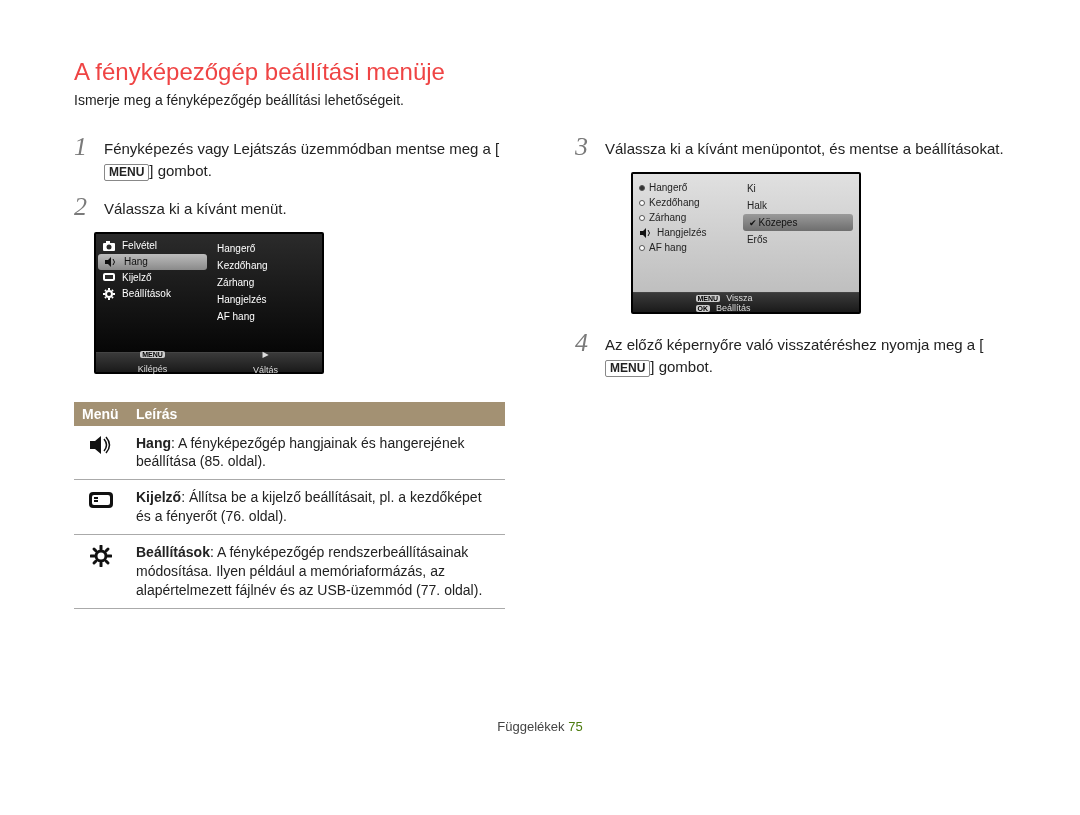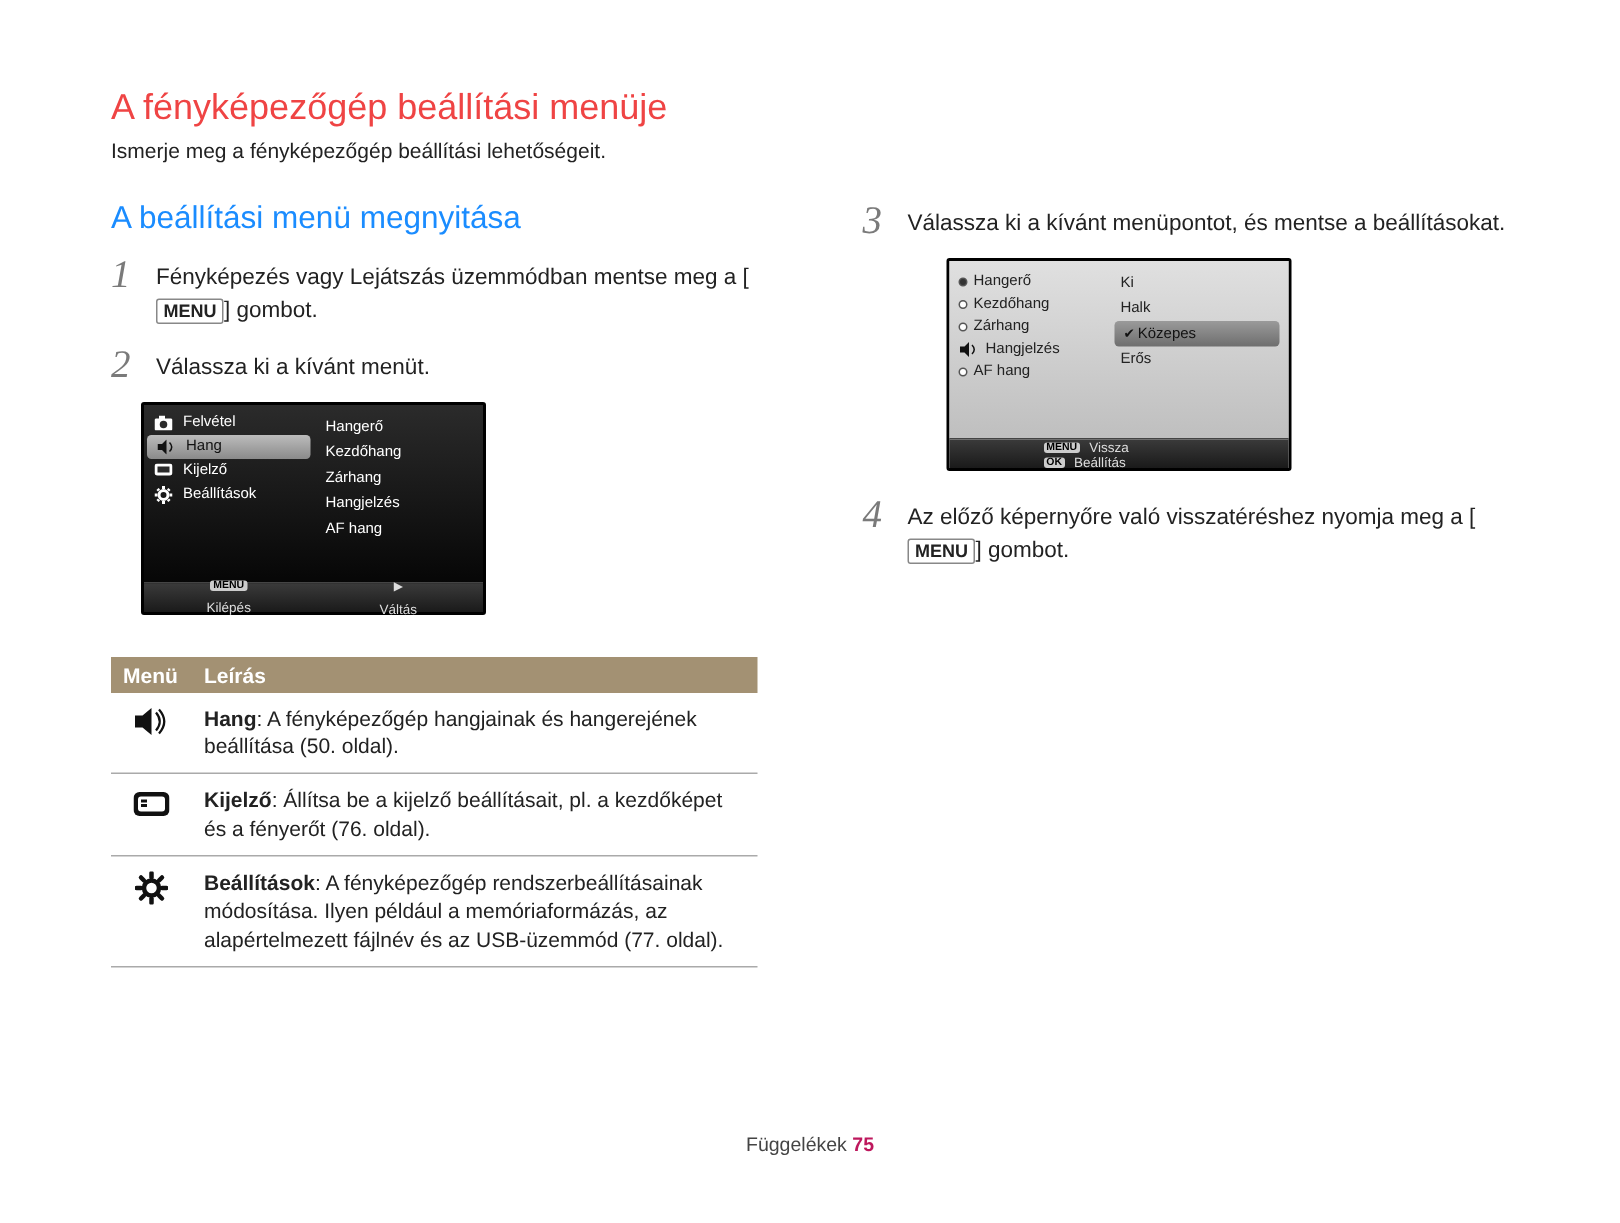--- a/index.html
+++ b/index.html
@@ -46,33 +46,32 @@
   .lcd2-foot .half { width: 50%; display: flex; align-items: center; gap: 6px; padding: 0 6px; }
 
   
   .desc-table { width: 100%; border-collapse: collapse; font-size: 14px; margin-top: 28px; }
   .desc-table th { background: #a39173; color: #fff; font-weight: bold; text-align: left; padding: 4px 8px; font-size: 14px; }
   .desc-table th.first { width: 54px; }
   .desc-table td { border-bottom: 1px solid #aaa; padding: 8px 8px; vertical-align: top; line-height: 1.35; }
   .desc-table td.icon-cell { text-align: center; font-size: 18px; padding-top: 10px; }
 
   .page-foot { text-align: center; font-size: 13px; color: #444; margin-top: 110px; }
-  .page-foot .pn { color: #be185d; font-weight: bold; }
+  .page-foot .pn { color: #4d7c0f; }
 </style>
 </head>
 <body>
 
 <div class="page">
   <h1 class="title">A fényképezőgép beállítási menüje</h1>
   <p class="subtitle">Ismerje meg a fényképezőgép beállítási lehetőségeit.</p>
 
   <div class="cols">
 
     <div class="col">
-      <h2 class="section-head">A beállítási menü megnyitása</h2>
 
       <div class="step">
         <div class="step-num">1</div>
         <div class="step-body">
           <span>Fényképezés vagy Lejátszás üzemmódban mentse meg a [</span><span class="menu-btn">MENU</span><span>] gombot.</span>
         </div>
       </div>
 
       <div class="step">
         <div class="step-num">2</div>
@@ -156,21 +155,21 @@
             <th>Leírás</th>
           </tr>
         </thead>
         <tbody>
           <tr>
             <td class="icon-cell"><svg width="22" height="18">
                   <polygon points="0,5 5,5 11,0 11,18 5,13 0,13" fill="#111"></polygon>
                   <path d="M14 3 Q19 9 14 15" stroke="#111" fill="none" stroke-width="1.5"></path>
                   <path d="M16 1 Q23 9 16 17" stroke="#111" fill="none" stroke-width="1.5"></path>
                 </svg></td>
-            <td><span class="bold">Hang</span><span>: A fényképezőgép hangjainak és hangerejének beállítása (50. oldal).</span></td>
+            <td><span class="bold">Hang</span><span>: A fényképezőgép hangjainak és hangerejének beállítása (85. oldal).</span></td>
           </tr>
           <tr>
             <td class="icon-cell"><svg width="24" height="16">
                   <rect x="0" y="0" width="24" height="16" rx="4" fill="#111"></rect>
                   <rect x="3" y="3" width="18" height="10" rx="2" fill="#fff"></rect>
                   <rect x="5" y="5" width="4" height="2" fill="#111"></rect>
                   <rect x="5" y="8" width="4" height="2" fill="#111"></rect>
                 </svg></td>
             <td><span class="bold">Kijelző</span><span>: Állítsa be a kijelző beállításait, pl. a kezdőképet és a fényerőt (76. oldal).</span></td>
           </tr>

